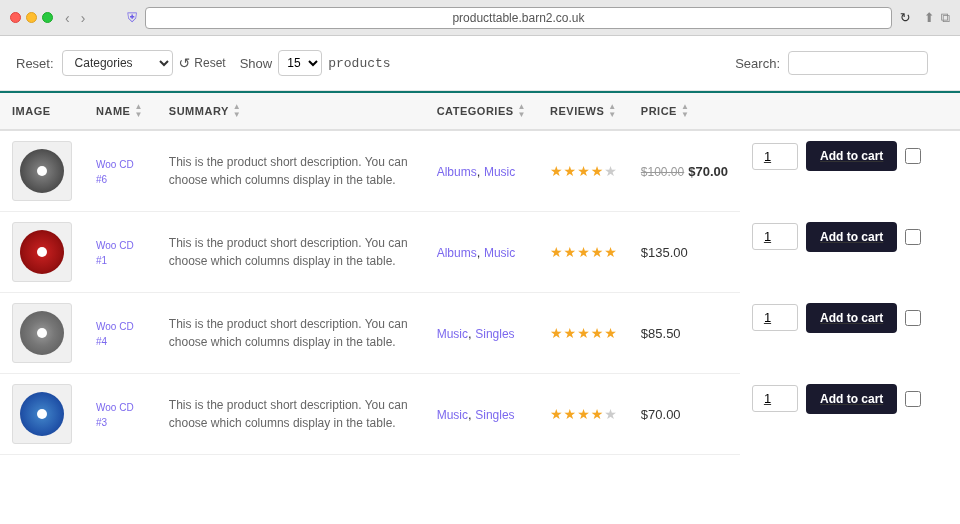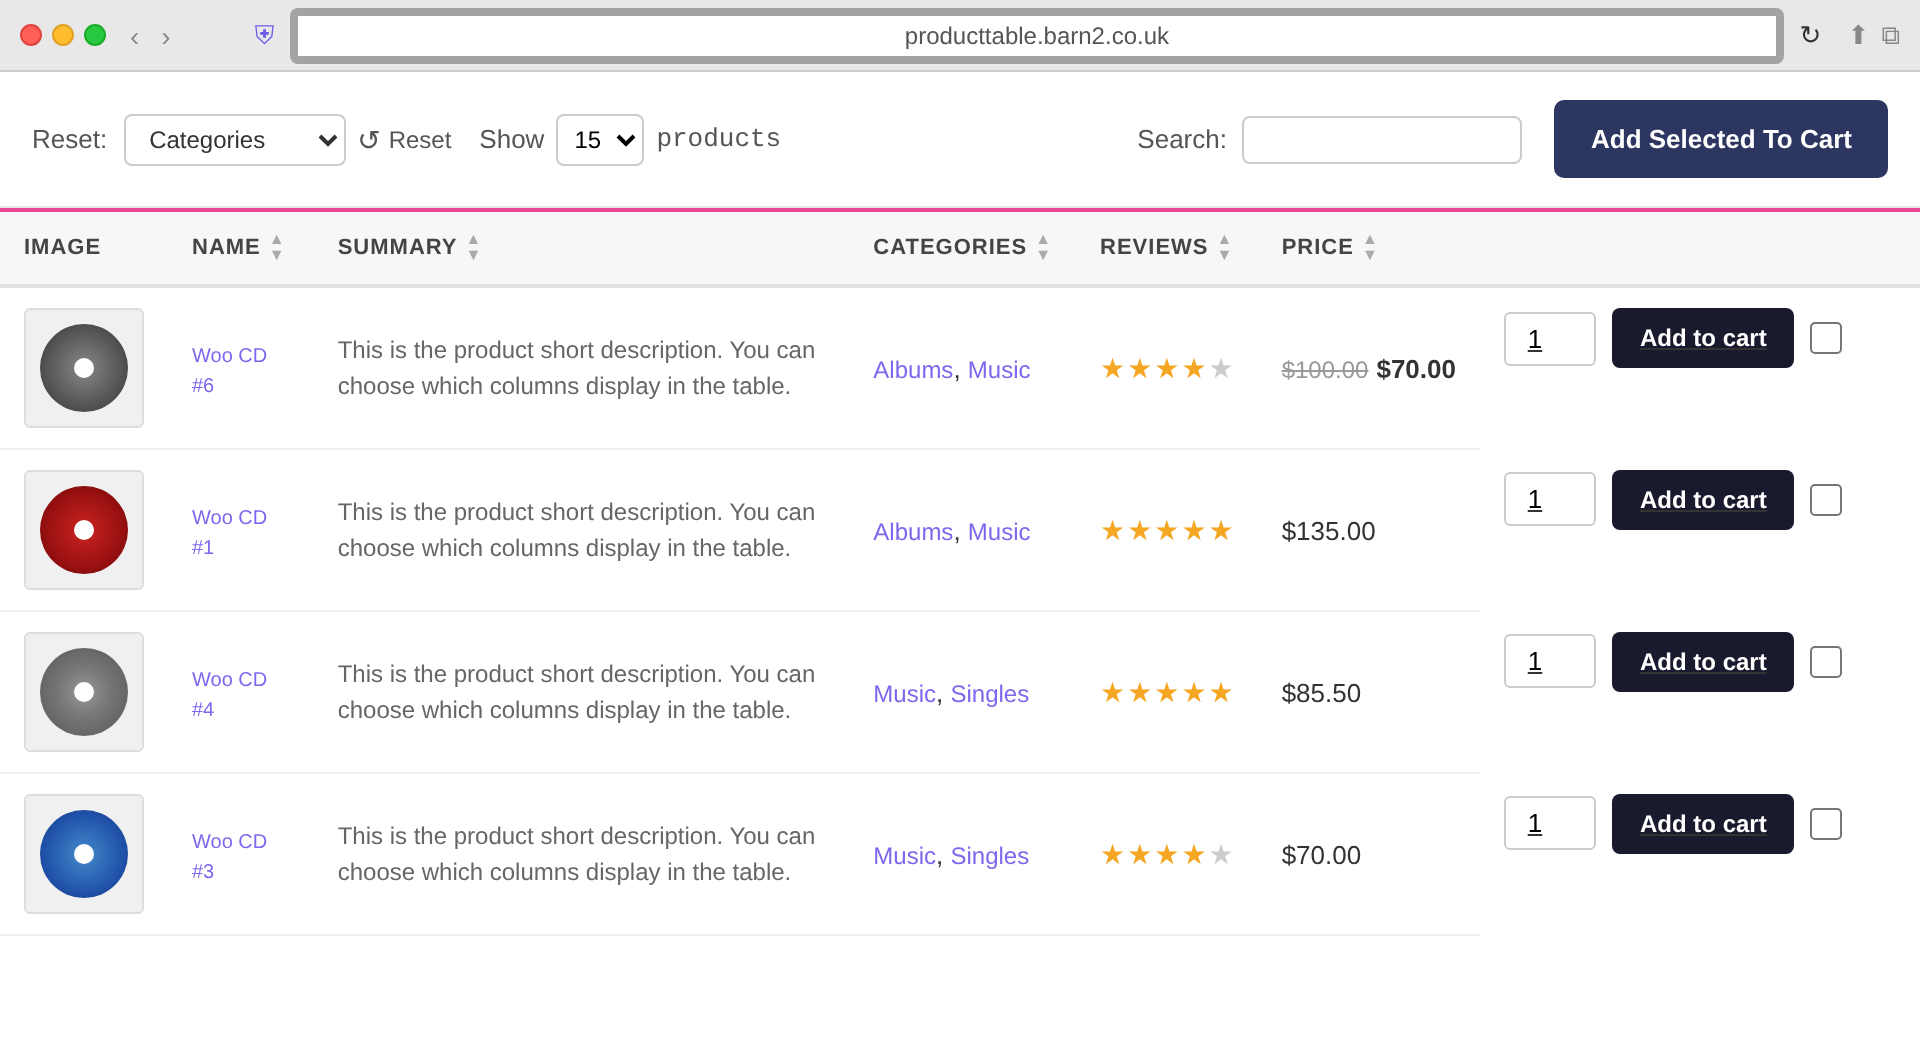--- a/index.html
+++ b/index.html
@@ -27,21 +27,21 @@
     .tl-red { background: #ff5f57; border: 1px solid #e0443e; }
     .tl-yellow { background: #ffbd2e; border: 1px solid #dfa123; }
     .tl-green { background: #28c840; border: 1px solid #1aab29; }
     .nav-buttons { display: flex; gap: 3px; }
     .nav-btn {
       background: none; border: none; cursor: pointer;
       color: #888; font-size: 14px; padding: 2px 4px;
     }
     .nav-btn:disabled { color: #ccc; }
     .address-bar {
-      flex: 1; background: white; border: 4px solid #a3a3a3;
+      flex: 1; background: white; border: 1px solid #a3a3a3;
       border-radius: 4px; padding: 3px 8px;
       font-size: 12px; color: #555; text-align: center;
     }
     .browser-actions { display: flex; gap: 6px; color: #888; font-size: 14px; }
 
     
     .page-content {
       background: white;
       max-width: 960px;
       min-height: 488px;
@@ -131,21 +131,21 @@
       white-space: nowrap;
     }
 
     
     .product-table {
       width: 100%;
       border-collapse: collapse;
     }
     .product-table th {
       background: #f7f7f7;
-      border-top: 2px solid #ec4899;
+      border-top: 2px solid #0f766e;
       border-bottom: 2px solid #e0e0e0;
       padding: 10px 12px;
       text-align: left;
       font-size: 11px;
       font-weight: 700;
       color: #444;
       text-transform: uppercase;
       letter-spacing: 0.5px;
       white-space: nowrap;
       user-select: none;
@@ -325,21 +325,20 @@
     </select>
     <button class="reset-btn">Reset</button>
     <span class="show-label">Show</span>
     <select class="show-select">
       <option>15</option>
     </select>
     <span class="products-label">products</span>
     <div class="spacer"></div>
     <span class="search-label">Search:</span>
     <input type="text" class="search-input" style="">
-    <button class="add-selected-btn">Add Selected To Cart</button>
   </div>
 
   <table class="product-table">
     <thead>
       <tr>
         <th>
           <span class="th-sort">IMAGE</span>
         </th>
         <th>
           <span class="th-sort">

